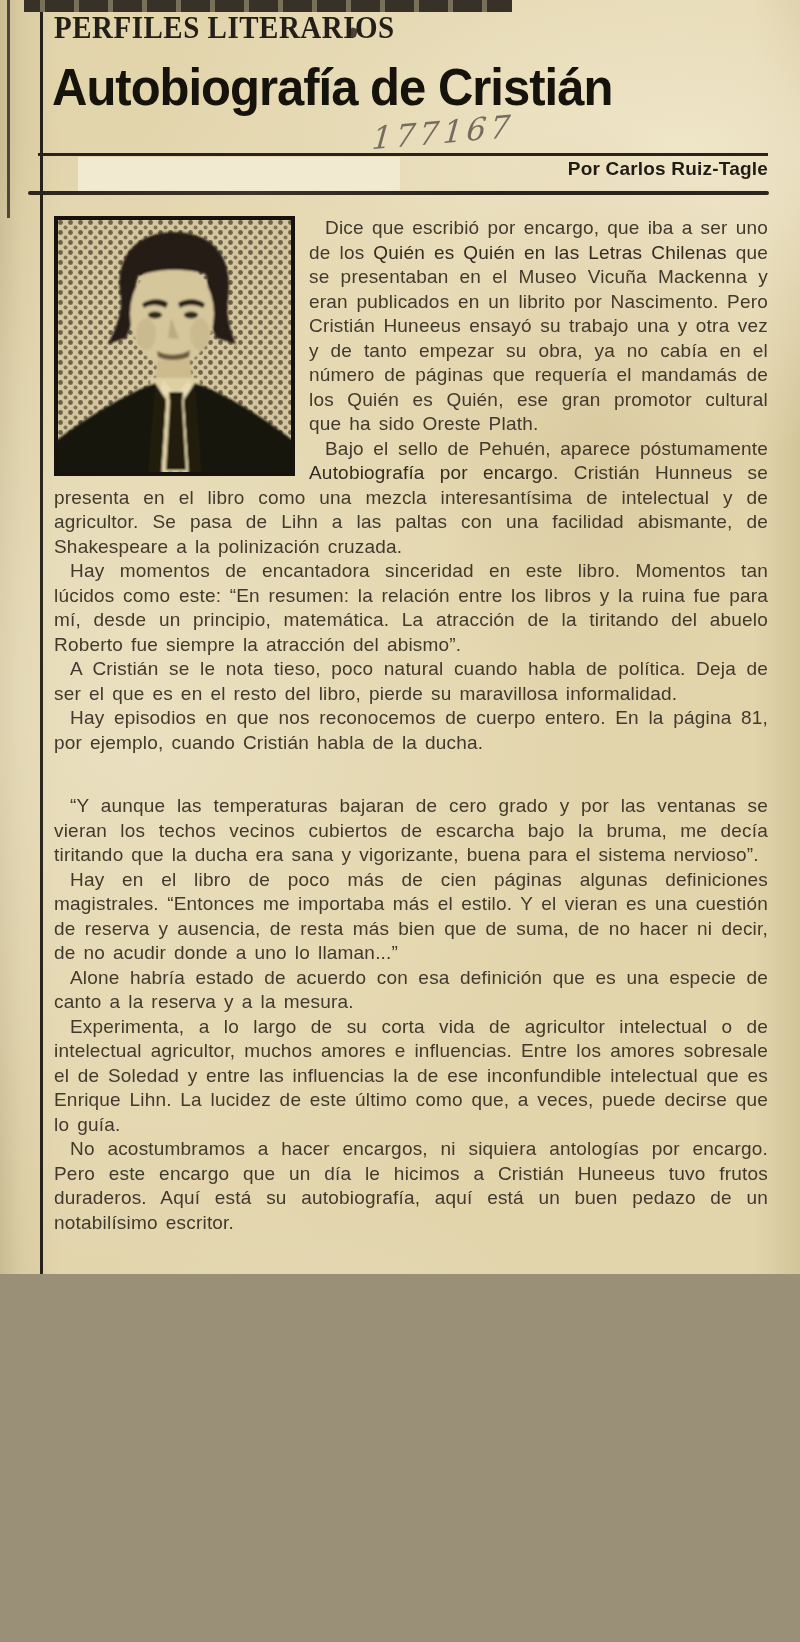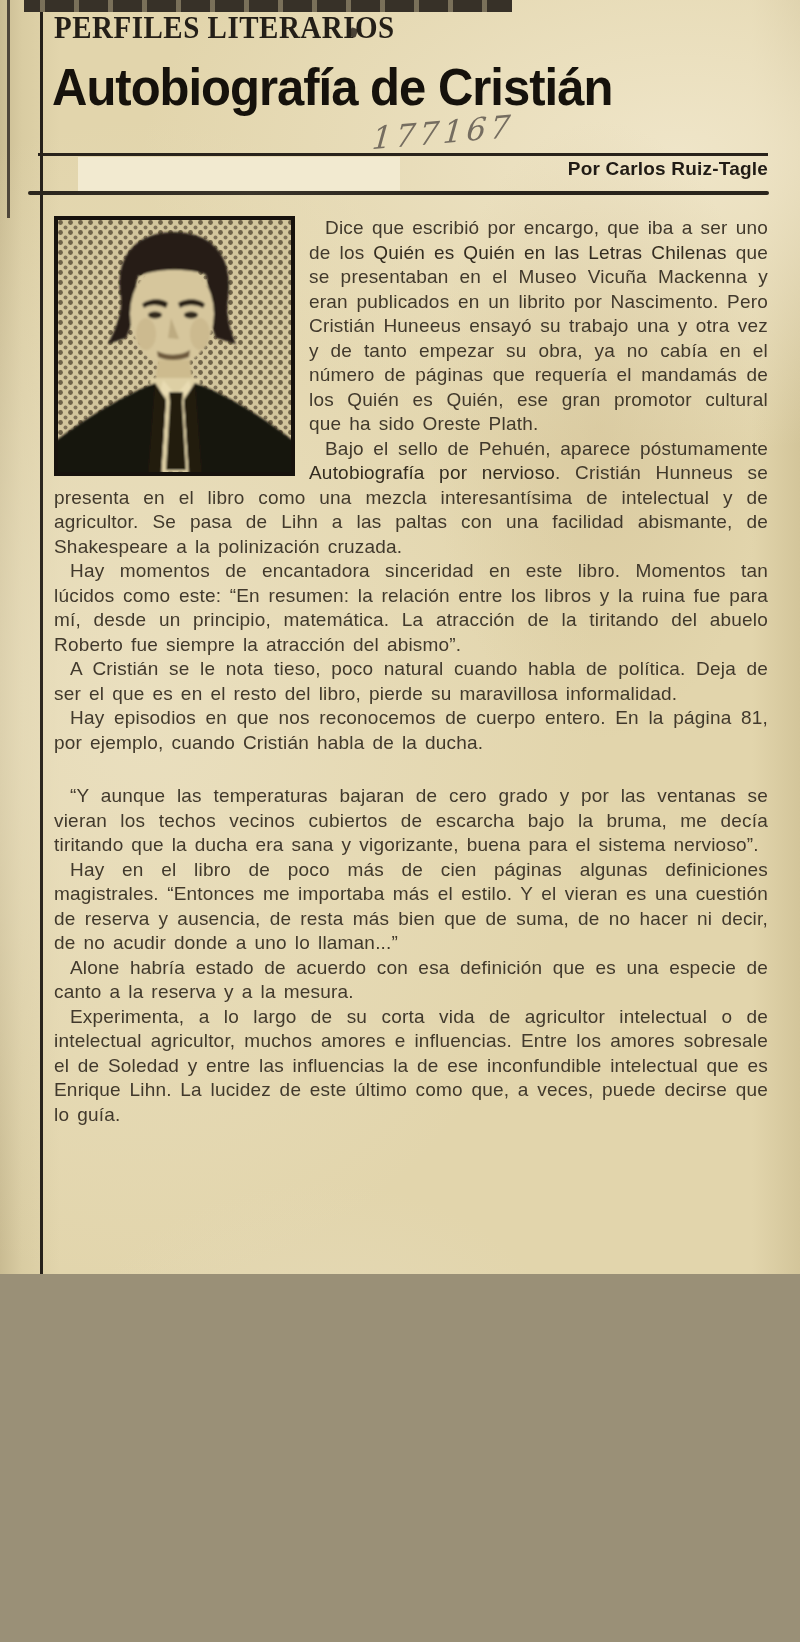--- a/index.html
+++ b/index.html
@@ -64,21 +64,21 @@
     float:left;margin:0 14px 0 0;padding:0;width:233px;height:252px;
     border:4px solid var(--photo-frame,#17120d);background:#d3c59c;box-sizing:content-box;
   }
   .photo svg{display:block;width:233px;height:252px;}
   .para{
     margin:0;text-indent:16px;text-align:justify;
     font-size:19px;line-height:24.5px;word-spacing:2.5px;letter-spacing:.2px;
     color:var(--ink-body,#41392c);
   }
   .para b{font-weight:normal;color:#332c20;}
-  .para.gap{margin-top:29px;}
+  .para.gap{margin-top:39px;}
 
   .hand-source{
     position:absolute;left:24px;top:1472px;width:720px;
     font-family:"DejaVu Serif", serif;font-style:italic;font-size:40px;letter-spacing:2px;
     color:var(--handwriting,#45403a);transform:rotate(-2deg) skewX(-8deg);white-space:nowrap;
   }
   .hand-body{
     position:absolute;left:228px;top:1564px;
     font-family:"DejaVu Serif", serif;font-style:italic;font-size:43px;letter-spacing:3px;
     color:var(--handwriting,#45403a);transform:rotate(-2deg) skewX(-9deg);white-space:nowrap;
@@ -141,28 +141,29 @@
           <path d="M112,181 L124,181 L128,250 L108,250 Z" fill="#241c0f"></path>
           <path d="M-4,256 L-4,222 C38,190 74,172 97,163 L108,180 L103,256 Z" fill="#181209"></path>
           <path d="M237,256 L237,222 C196,190 162,172 137,163 L126,180 L131,256 Z" fill="#181209"></path>
           <path d="M97,163 L108,180 L103,256 L90,256 Z" fill="#241b10"></path>
           <path d="M137,163 L126,180 L131,256 L144,256 Z" fill="#241b10"></path>
         </g>
       </svg>
     </figure>
     <div class="paragraphs">
         <p class="para"><span>Dice que escribió por encargo, que iba a ser uno de los </span><b>Quién es Quién en las Letras Chilenas</b><span> que se presentaban en el Museo Vicuña Mackenna y eran publicados en un librito por Nascimento. Pero Cristián Huneeus ensayó su trabajo una y otra vez y de tanto empezar su obra, ya no cabía en el número de páginas que requería el mandamás de los Quién es Quién, ese gran promotor cultural que ha sido Oreste Plath.</span></p>
-        <p class="para"><span>Bajo el sello de Pehuén, aparece póstumamente </span><b>Autobiografía por nervioso</b><span>. Cristián Hunneus se presenta en el libro como una mezcla interesantísima de intelectual y de agricultor. Se pasa de Lihn a las paltas con una facilidad abismante, de Shakespeare a la polinización cruzada.</span></p>
+        <p class="para"><span>Bajo el sello de Pehuén, aparece póstumamente </span><b>Autobiografía por encargo</b><span>. Cristián Hunneus se presenta en el libro como una mezcla interesantísima de intelectual y de agricultor. Se pasa de Lihn a las paltas con una facilidad abismante, de Shakespeare a la polinización cruzada.</span></p>
         <p class="para"><span>Hay momentos de encantadora sinceridad en este libro. Momentos tan lúcidos como este: “En resumen: la relación entre los libros y la ruina fue para mí, desde un principio, matemática. La atracción de la tiritando del abuelo Roberto fue siempre la atracción del abismo”.</span></p>
         <p class="para"><span>A Cristián se le nota tieso, poco natural cuando habla de política. Deja de ser el que es en el resto del libro, pierde su maravillosa informalidad.</span></p>
         <p class="para"><span>Hay episodios en que nos reconocemos de cuerpo entero. En la página 81, por ejemplo, cuando Cristián habla de la ducha.</span></p>
         <p class="para gap"><span>“Y aunque las temperaturas bajaran de cero grado y por las ventanas se vieran los techos vecinos cubiertos de escarcha bajo la bruma, me decía tiritando que la ducha era sana y vigorizante, buena para el sistema nervioso”.</span></p>
         <p class="para"><span>Hay en el libro de poco más de cien páginas algunas definiciones magistrales. “Entonces me importaba más el estilo. Y el vieran es una cuestión de reserva y ausencia, de resta más bien que de suma, de no hacer ni decir, de no acudir donde a uno lo llaman...”</span></p>
         <p class="para"><span>Alone habría estado de acuerdo con esa definición que es una especie de canto a la reserva y a la mesura.</span></p>
         <p class="para"><span>Experimenta, a lo largo de su corta vida de agricultor intelectual o de intelectual agricultor, muchos amores e influencias. Entre los amores sobresale el de Soledad y entre las influencias la de ese inconfundible intelectual que es Enrique Lihn. La lucidez de este último como que, a veces, puede decirse que lo guía.</span></p>
+        <p class="para"><span>No acostumbramos a hacer encargos, ni siquiera antologías por encargo. Pero este encargo que un día le hicimos a Cristián Huneeus tuvo frutos duraderos. Aquí está su autobiografía, aquí está un buen pedazo de un notabilísimo escritor.</span></p>
       </div>
   </div>
 
   <div class="hand-source">La Tercera. Stgo. 2-III-1986. P.19</div>
   <div class="hand-body">2do Cuerpo</div>
 
   <div class="bottom-strip"></div>
 </div>
 
 </body></html>

